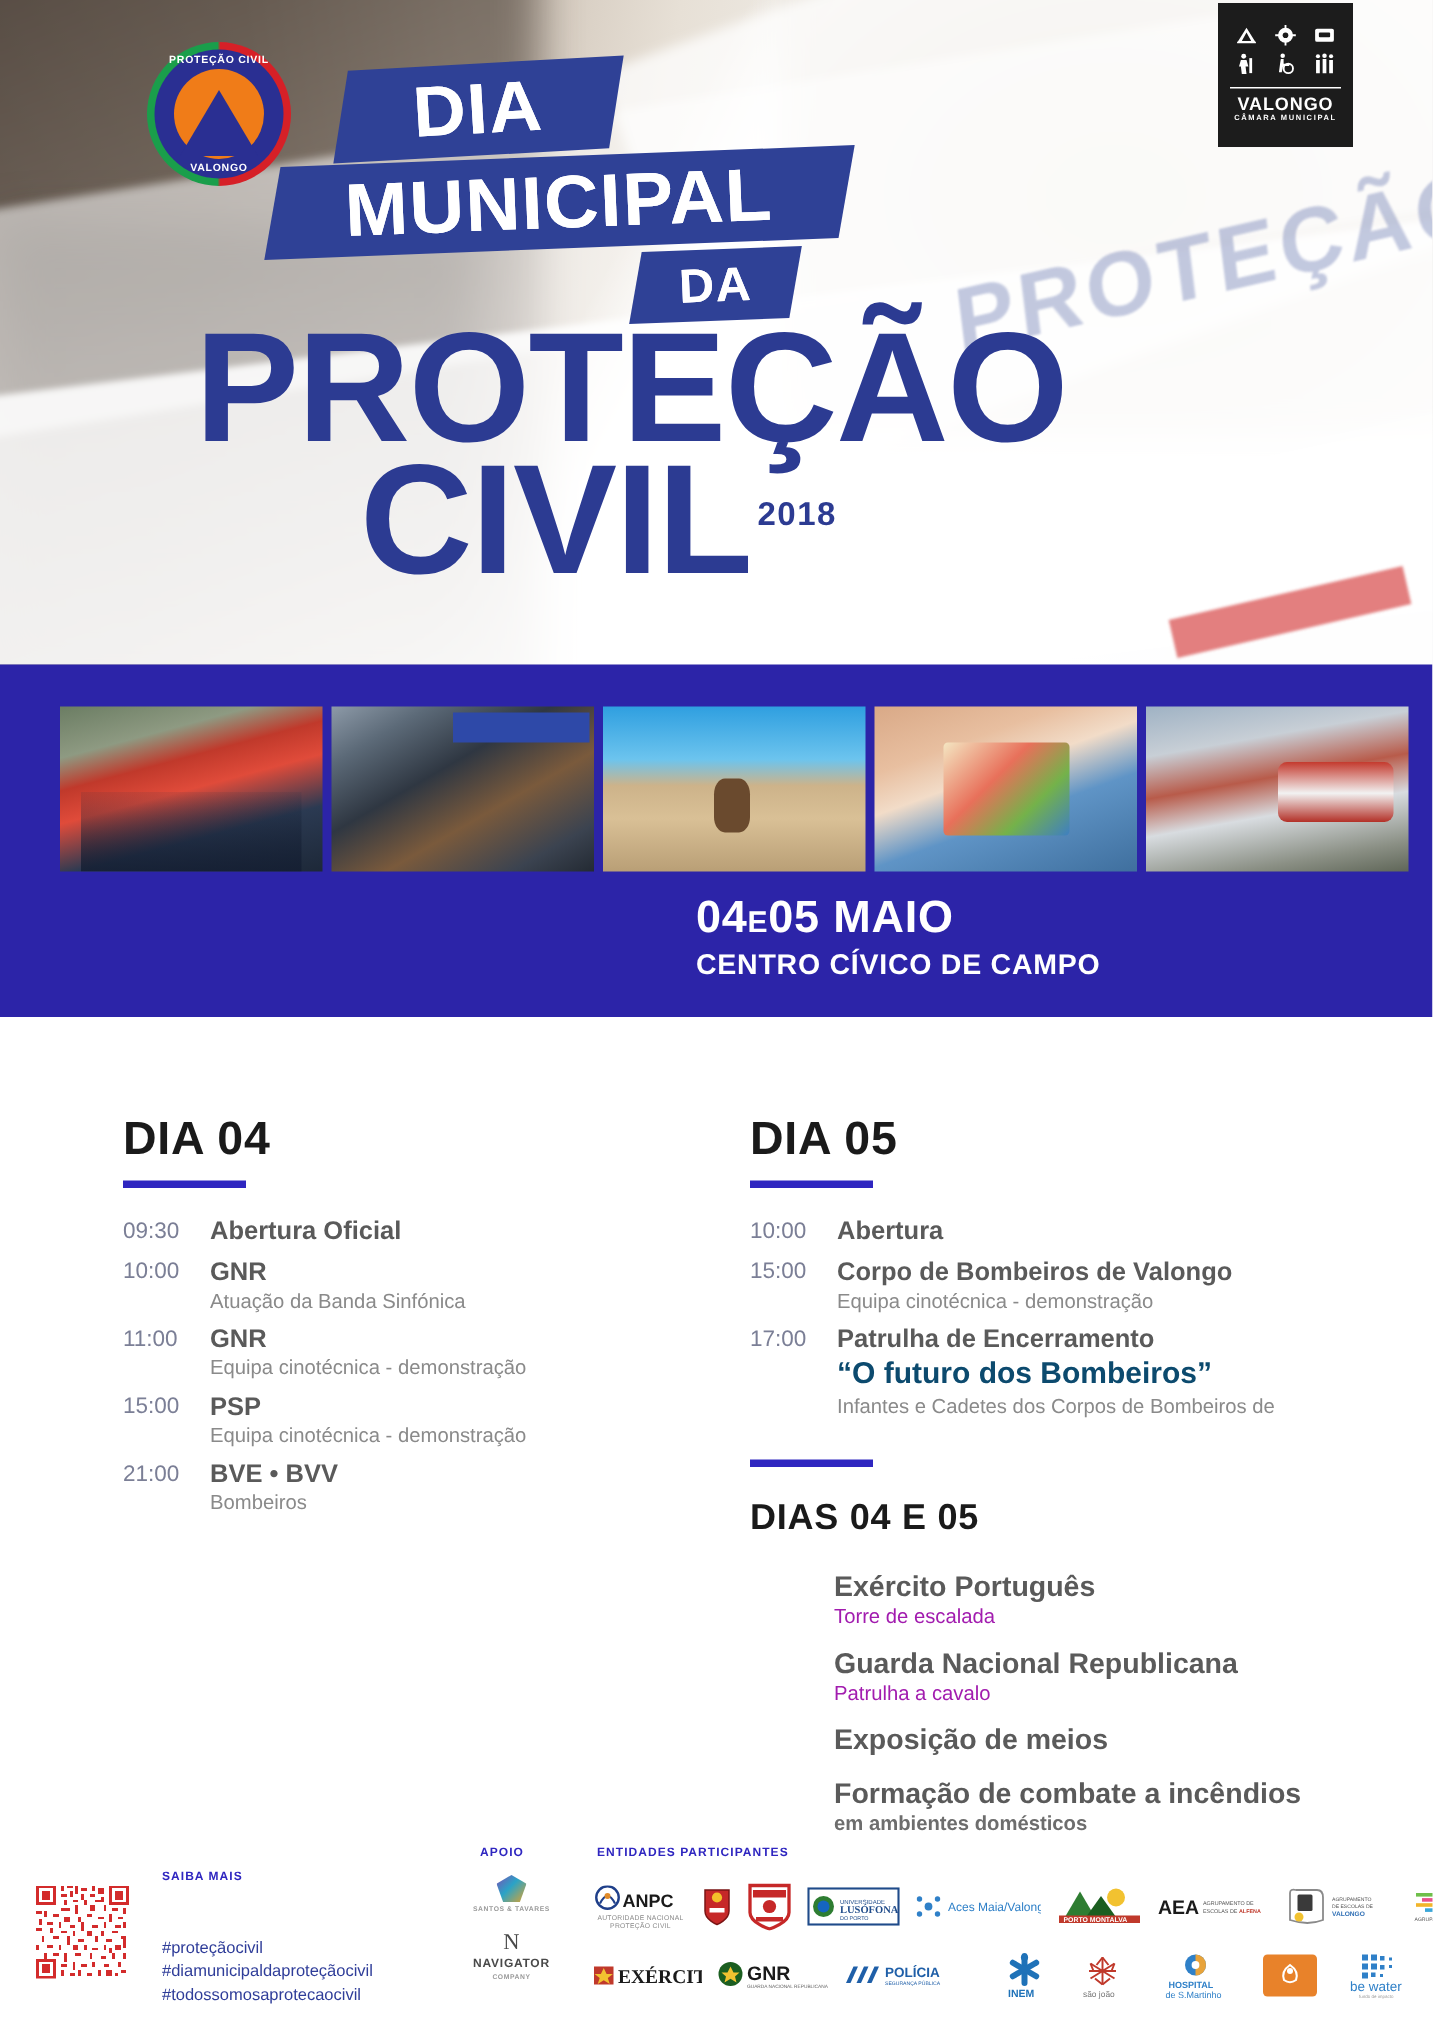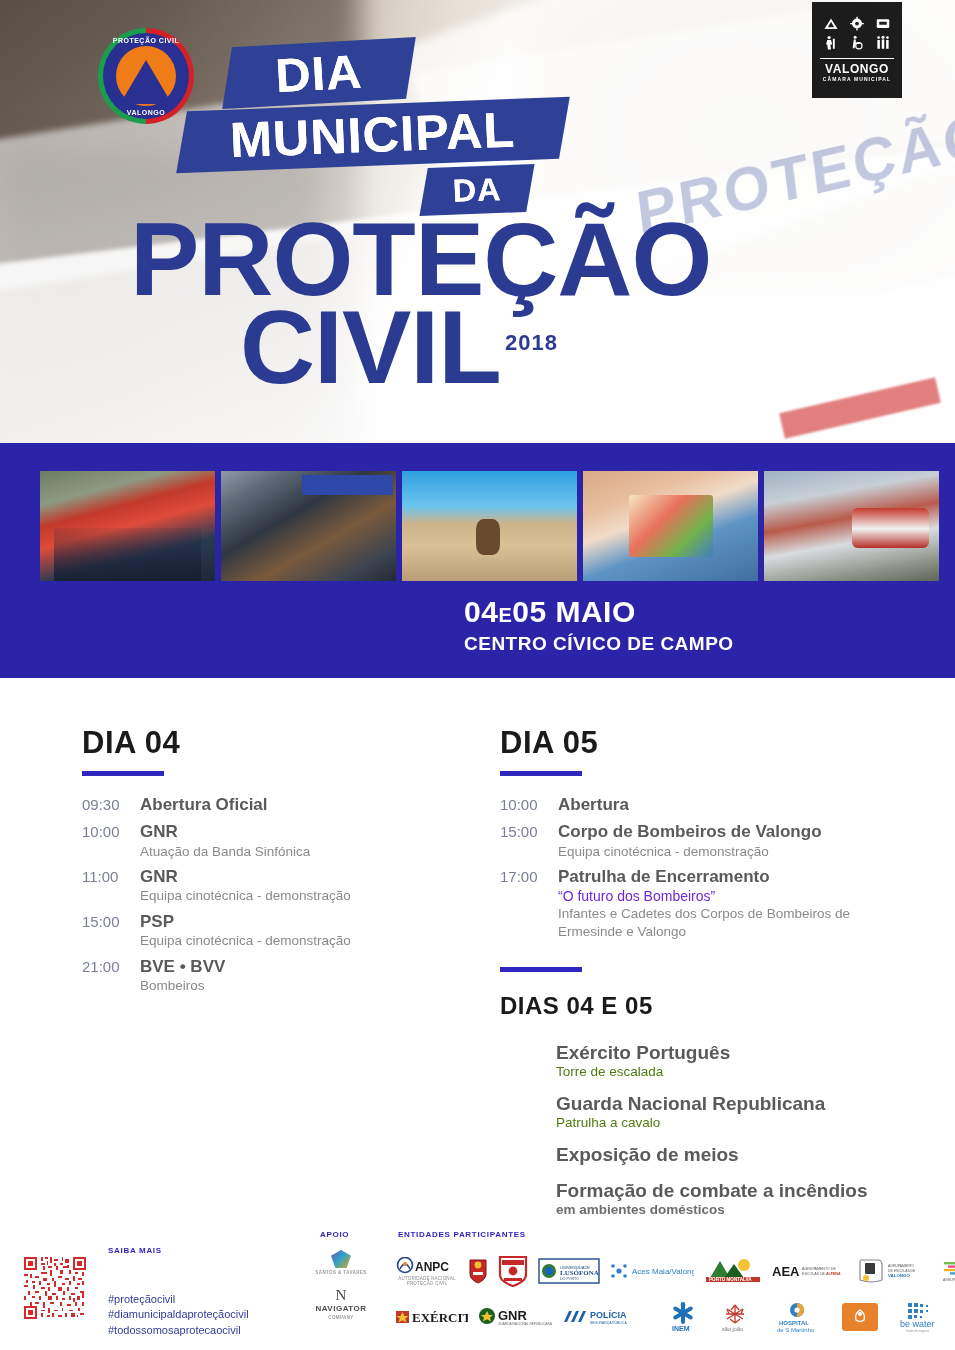--- a/index.html
+++ b/index.html
@@ -131,41 +131,41 @@
                 background: linear-gradient(180deg,#c43a2e,#f2f2f2 52%,#b33027); border-radius:6px; }
 
   .band-date, .band-place {
     position: absolute; color: #fff; font-weight: 800; letter-spacing: .5px; white-space: nowrap;
   }
   .band-date  { left: 464px; top: 152px; font-size: 30px; }
   .band-date .small { font-size: 20px; }
   .band-place { left: 464px; top: 190px; font-size: 19px; }
 
   
-  .schedule { position: absolute; left: 0; top: 700px; width: 803px; height: 520px; }
+  .schedule { position: absolute; left: 0; top: 716px; width: 803px; height: 520px; }
   .col { position: absolute; }
   .col-left  { left: 82px; top: 25px; width: 380px; }
   .col-right { left: 500px; top: 25px; width: 420px; }
 
   .day-head { font-size: 31px; font-weight: 800; color: #1a1a1a; letter-spacing: .5px; }
   .rule { width: 82px; height: 5px; background: #2f26c0; margin: 10px 0 18px; }
   .rule.wide { width: 82px; margin: 26px 0 20px; }
 
   .item { display: flex; margin-bottom: 6px; }
   .item .time { width: 58px; flex: 0 0 58px; color: #7b7f96; font-size: 15px; font-weight: 400; padding-top: 2px; }
   .item .body { flex: 1; }
   .item .title { font-size: 17px; font-weight: 700; color: #5a5a5a; line-height: 1.25; }
   .item .desc  { font-size: 13.5px; color: #8a8a8a; line-height: 1.3; }
-  .item .desc.bold { font-weight: 400; color: #6d28d9; font-size: 14px; }
+  .item .desc.bold { font-weight: 700; color: #0c4a6e; font-size: 20px; }
 
   .both-head { font-size: 24px; font-weight: 800; color: #1a1a1a; letter-spacing: .5px; margin-bottom: 22px; }
   .both-list { margin-left: 56px; }
   .both-item { margin-bottom: 14px; }
   .both-item .title { font-size: 19px; font-weight: 700; color: #5a5a5a; }
-  .both-item .desc  { font-size: 13.5px; color: #4d7c0f; }
+  .both-item .desc  { font-size: 13.5px; color: #a21caf; }
   .both-item .desc.bold { font-weight: 700; color: #6d6d6d; }
 
   
   .footer { position: absolute; left: 0; top: 1222px; width: 955px; height: 128px; background: #fff; }
   .f-label { font-size: 8px; font-weight: 700; color: #2f26c0; letter-spacing: .7px; }
   .f-saibamais { position: absolute; left: 108px; top: 24px; }
   .f-apoio     { position: absolute; left: 320px; top: 8px; }
   .f-entidades { position: absolute; left: 398px; top: 8px; }
 
   .qr { position: absolute; left: 24px; top: 1257px; width: 62px; height: 62px; }
@@ -336,21 +336,20 @@
           <div class="title">Corpo de Bombeiros de Valongo</div>
           <div class="desc">Equipa cinotécnica - demonstração</div>
         </div>
       </div>
       <div class="item">
         <div class="time">17:00</div>
         <div class="body">
           <div class="title">Patrulha de Encerramento</div>
           <div class="desc bold">“O futuro dos Bombeiros”</div>
           <div class="desc">Infantes e Cadetes dos Corpos de Bombeiros de</div>
-          <div class="desc">Ermesinde e Valongo</div>
         </div>
       </div>
 
       <div class="rule wide"></div>
       <div class="both-head">DIAS 04 E 05</div>
 
       <div class="both-list">
         <div class="both-item">
           <div class="title">Exército Português</div>
           <div class="desc">Torre de escalada</div>

